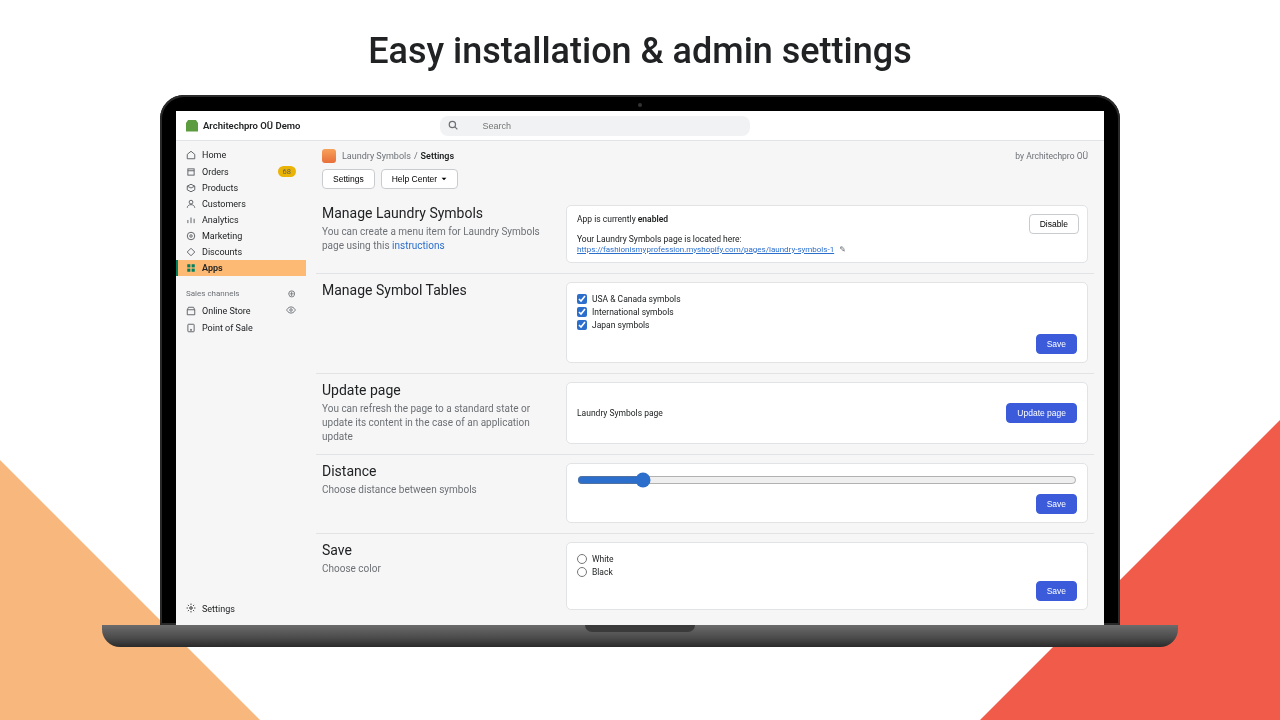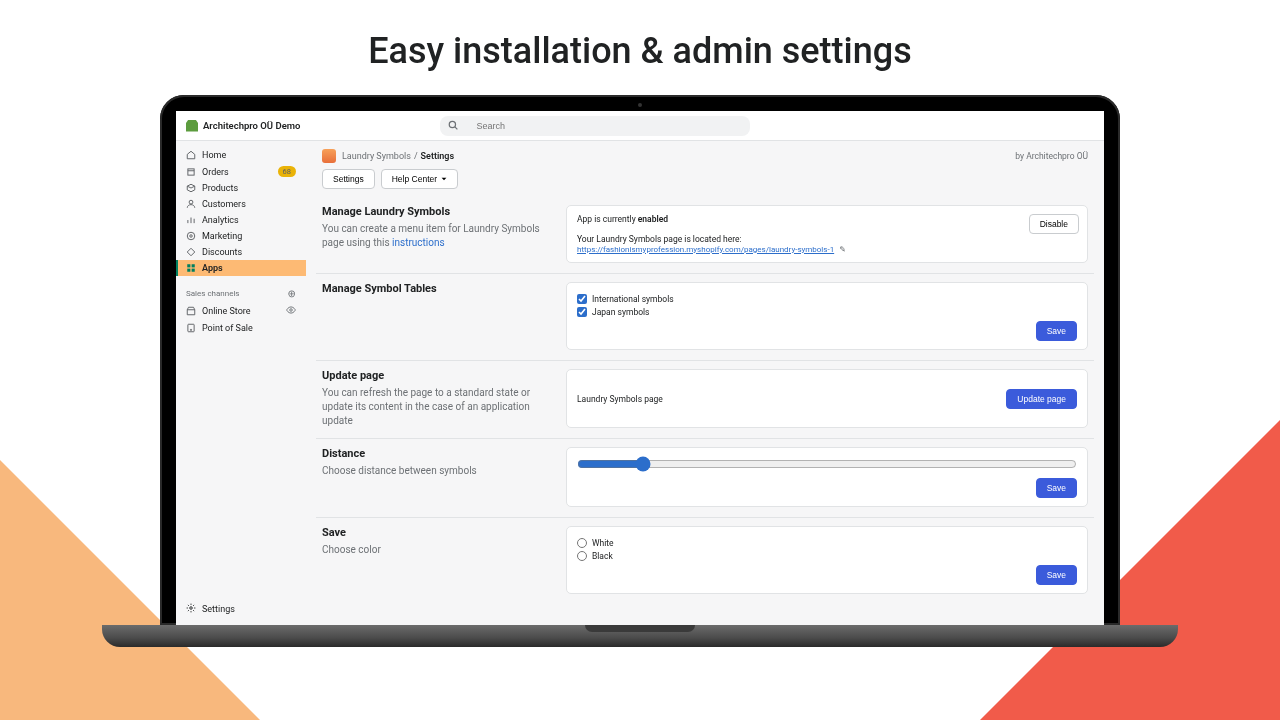--- a/index.html
+++ b/index.html
@@ -13,21 +13,21 @@
 .laptop-bezel { background: #000; border-radius: 24px 24px 0 0; padding: 16px 16px 0 16px; box-shadow: inset 0 0 0 2px #2a2a2a; height: 530px; position: relative; }
 .camera { position: absolute; top: 8px; left: 50%; transform: translateX(-50%); width: 4px; height: 4px; background: #333; border-radius: 50%; }
 .screen { background: #f6f6f7; width: 100%; height: 100%; overflow: hidden; font-size: 9px; color: #202223; }
 .laptop-base { height: 22px; background: linear-gradient(#6b6b6b, #4a4a4a 60%, #2a2a2a); border-radius: 0 0 18px 18px; margin: 0 -58px; position: relative; }
 .laptop-base::after { content:""; position:absolute; top:0; left:50%; transform:translateX(-50%); width:110px; height:7px; background: #3a3a3a; border-radius: 0 0 7px 7px; }
 
 .topbar { height: 30px; background: #fff; border-bottom: 1px solid #e1e3e5; display: flex; align-items: center; padding: 0 10px; gap: 10px; }
 .logo-block { display: flex; align-items: center; gap: 5px; }
 .shop-logo { width: 12px; height: 12px; background: #5c9c3e; clip-path: polygon(20% 0,80% 0,100% 30%,100% 100%,0 100%,0 30%); position: relative; }
 .store-name { font-weight: 600; font-size: 9.5px; }
-.search-wrap { margin-left: 130px; display: flex; align-items: center; background: #f1f2f3; border-radius: 8px; height: 20px; width: 310px; padding: 0 8px; gap: 18px; color: #6d7175; }
+.search-wrap { margin-left: 130px; display: flex; align-items: center; background: #f1f2f3; border-radius: 8px; height: 20px; width: 310px; padding: 0 8px; gap: 24px; color: #6d7175; }
 .search-icon svg { width: 10px; height: 10px; }
 .search-input { border: none; background: transparent; font-size: 9px; color: #6d7175; outline: none; flex: 1; }
 
 .app-body { display: flex; height: calc(100% - 30px); }
 .sidebar { width: 130px; background: #f6f6f7; display: flex; flex-direction: column; font-size: 9px; }
 .nav-list { padding: 6px 0; }
 .nav-item { display: flex; align-items: center; gap: 6px; padding: 3px 10px; color: #202223; cursor: pointer; position: relative; }
 .nav-item.active { background: #fdba74; font-weight: 600; }
 .nav-item.active::before { content:""; position:absolute; left:0; top:0; bottom:0; width:2px; background:#008060; }
 .nav-item .ico { width: 10px; height: 10px; display: flex; align-items: center; justify-content: center; color: #5c5f62; }
@@ -45,21 +45,21 @@
 .crumb-page { font-weight: 600; }
 .by-line { margin-left: auto; color: #6d7175; font-size: 8.5px; }
 
 .btn-row { display: flex; gap: 6px; padding: 0 6px 8px; }
 .btn { border: 1px solid #c9cccf; background: #fff; border-radius: 4px; padding: 4px 10px; font-size: 8.5px; cursor: pointer; display: inline-flex; align-items: center; gap: 4px; }
 .btn svg { width: 6px; height: 6px; }
 
 .section { display: flex; gap: 14px; padding: 8px 6px; }
 .section + .section { border-top: 1px solid #e1e3e5; margin-top: 2px; }
 .sec-left { width: 230px; }
-.sec-title { font-weight: 700; font-size: 11px; margin-bottom: 4px; }
+.sec-title { font-weight: 400; font-size: 14px; margin-bottom: 4px; }
 .sec-desc { font-size: 10px; color: #6d7175; line-height: 1.4; }
 .sec-desc a { color: #2c6ecb; text-decoration: none; }
 .card { flex: 1; background: #fff; border: 1px solid #e1e3e5; border-radius: 5px; padding: 8px 10px; font-size: 8.5px; position: relative; }
 .card .row-end { display: flex; justify-content: flex-end; margin-top: 4px; }
 .card-strong { font-weight: 600; }
 .card-link { color: #2c6ecb; font-size: 8px; word-break: break-all; }
 .disable-btn { position: absolute; right: 8px; top: 8px; }
 .btn-primary { background: #3b5bdb; border-color: #3b5bdb; color: #fff; }
 .chk-line { display: flex; align-items: center; gap: 5px; margin: 3px 0; }
 .chk-line input { width: 10px; height: 10px; accent-color: #2c6ecb; }
@@ -248,20 +248,24 @@
             </div>
           </div>
 
           <div class="section">
             <div class="sec-left">
               <div class="sec-title">Manage Symbol Tables</div>
             </div>
             <div class="card">
               <label class="chk-line">
                   <input type="checkbox" checked="" style="">
+                  <span>USA &amp; Canada symbols</span>
+                </label>
+              <label class="chk-line">
+                  <input type="checkbox" checked="" style="">
                   <span>International symbols</span>
                 </label>
               <label class="chk-line">
                   <input type="checkbox" checked="" style="">
                   <span>Japan symbols</span>
                 </label>
               <div class="row-end">
                   <button class="btn btn-primary">Save</button>
                 </div>
             </div>

